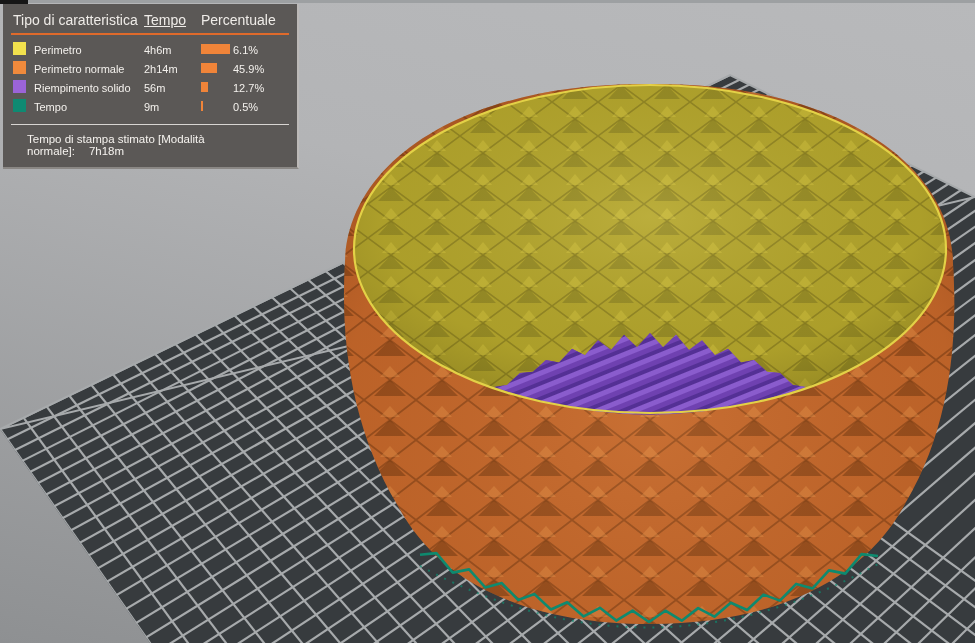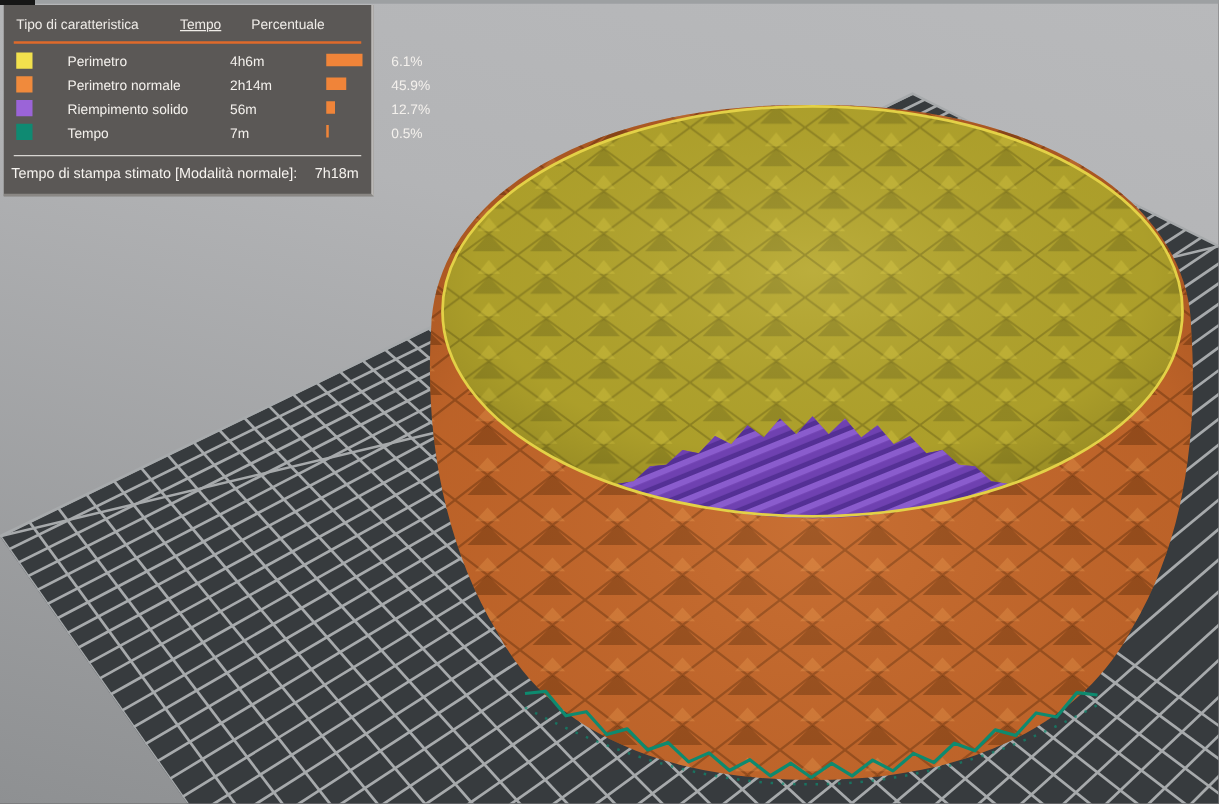--- a/index.html
+++ b/index.html
@@ -15,30 +15,30 @@
   
   .legend{
     position:absolute;left:3px;top:4px;width:294px;
     background:#5b5856;color:#f4f1ed;
     border-right:2px solid rgba(205,203,200,.85);
     border-bottom:2px solid rgba(150,148,145,.8);
     padding:6px 0 8px 0;font-size:11px;
   }
   .lg-grid{display:grid;grid-template-columns:21px 110px 57px 32px 1fr;
     align-items:center;padding:0 10px;}
-  .lg-head{height:20px;font-size:11px;color:#efece8;}
+  .lg-head{height:20px;font-size:14px;color:#efece8;}
   .lg-head .c-name{grid-column:1/3;}
   .lg-head .c-time{grid-column:3;text-decoration:underline;}
   .lg-head .c-pct{grid-column:4/6;}
   .sep-orange{height:2px;background:#df6a2b;margin:3px 8px 5px 8px;}
   .sep-light{height:1px;background:#d8d5d2;margin:8px 8px 0 8px;}
-  .lg-row{height:19px;gap:20px;}
+  .lg-row{height:19px;}
   .swatch{width:13px;height:13px;display:inline-block;}
   .bar{height:10px;background:#f08439;}
-  .lg-footer{padding:8px 10px 2px 6px;font-size:11.5px;color:#f6f3ef;}
+  .lg-footer{padding:8px 10px 2px 24px;font-size:11.5px;color:#f6f3ef;}
   .lg-footer .val{margin-left:14px;}
 </style>
 </head>
 <body>
 
 <div class="stage">
 
   <svg class="scene" width="975" height="643">
     <defs>
       <clipPath id="bedclip">
@@ -208,21 +208,21 @@
       <span><span class="swatch" style="background: rgb(155, 100, 216);"></span></span>
       <span class="r-name">Riempimento solido</span>
       <span class="r-time">56m</span>
       <span><span class="bar" style="width: 6.604px; background: rgb(240, 132, 57); display: inline-block;"></span></span>
       <span class="r-pct">12.7%</span>
     </div>
 
     <div class="lg-grid lg-row">
       <span><span class="swatch" style="background: rgb(15, 138, 114);"></span></span>
       <span class="r-name">Tempo</span>
-      <span class="r-time">7m</span>
+      <span class="r-time">9m</span>
       <span><span class="bar" style="width: 1.5px; background: rgb(240, 132, 57); display: inline-block;"></span></span>
       <span class="r-pct">0.5%</span>
     </div>
   </div>
     <div class="sep-light"></div>
     <div class="lg-footer">
       <span>Tempo di stampa stimato [Modalità normale]:</span><span class="val">7h18m</span>
     </div>
   </div>
 

